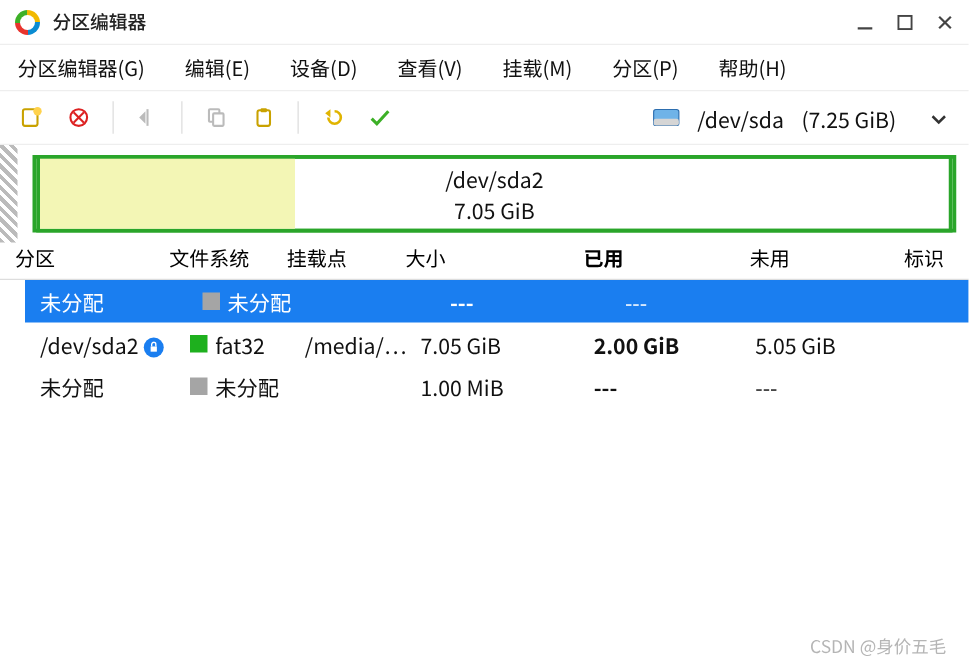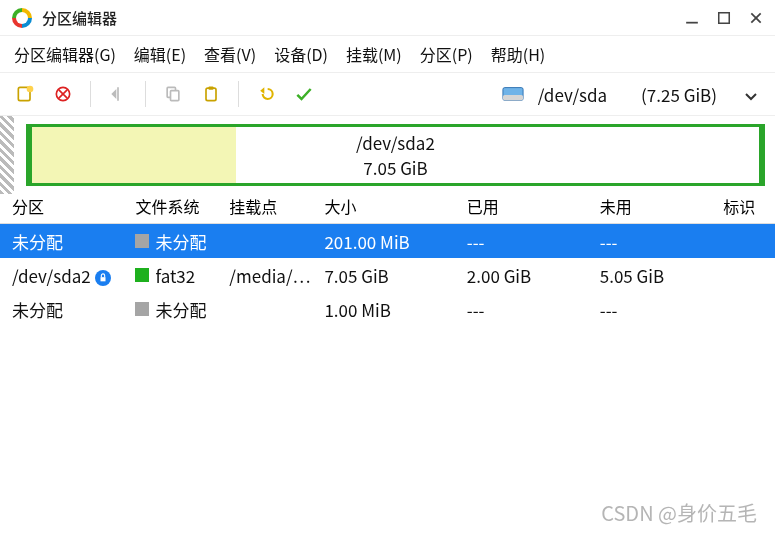--- a/index.html
+++ b/index.html
@@ -5,55 +5,55 @@
   * { box-sizing: border-box; margin: 0; padding: 0; font-family: "Noto Sans CJK SC", "Microsoft YaHei", sans-serif; }
   body { width: 775px; height: 537px; background: #fff; font-size: 15px; overflow: hidden; }
   .window { width: 100%; height: 100%; display: flex; flex-direction: column; }
   .titlebar { height: 36px; display: flex; align-items: center; padding: 17px 12px; border-bottom: 1px solid #eee; }
   .titlebar .app-icon { width: 20px; height: 20px; border-radius: 50%; position: relative; margin-right: 10px; }
   .titlebar .app-icon::before { content:""; position:absolute; inset:0; border-radius:50%; background: conic-gradient(#f2b900 0 90deg, #0a8cd2 90deg 180deg, #e8352e 180deg 270deg, #3db027 270deg 360deg); }
   .titlebar .app-icon::after { content:""; position:absolute; top:4px; left:4px; right:4px; bottom:4px; border-radius:50%; background:#fff; }
   .titlebar .title { font-size: 15px; font-weight: 500; color:#222; }
   .win-controls { margin-left:auto; display:flex; gap:18px; align-items:center; }
   .win-controls span { width:14px; height:14px; display:flex; align-items:center; justify-content:center; cursor:pointer; }
-  .menubar { height: 36px; display: flex; align-items: center; padding: 0 8px; gap: 6px; }
+  .menubar { height: 36px; display: flex; align-items: center; padding: 0 8px; gap: 20px; }
   .menubar .menu-item { padding: 4px 6px; cursor:pointer; font-size:16px; color:#111; }
   .toolbar { height: 44px; display:flex; align-items:center; padding: 0 8px; gap: 4px; border-top:1px solid #eee; border-bottom:1px solid #eee;}
   .tb-btn { width:34px; height:34px; display:flex; align-items:center; justify-content:center; cursor:pointer; border-radius:4px; }
   .tb-btn svg { width:20px; height:20px; }
   .tb-sep { width:1px; height:26px; background:#ddd; margin:0 6px; }
   .device-combo { margin-left:auto; display:flex; align-items:center; gap:14px; padding:4px 10px;}
   .dev-icon { width:22px; height:16px; display:flex; }
   .dev-label { font-size:17px; color:#111; }
-  .dev-size { font-size:17px; color:#111; margin-left:20px;}
+  .dev-size { font-size:17px; color:#111; }
   .dev-arrow { margin-left:14px; }
   .diskmap { margin: 8px 10px; height: 62px; display:flex; border:3px solid #2aa52a; }
   .hatch-left { width:14px; background: repeating-linear-gradient(45deg,#bbb 0 3px,#fff 3px 6px); margin-right:2px; }
   .diskmap .part { flex:1; border:3px solid #2aa52a; margin:-3px 0; display:flex; position:relative; }
   .diskmap .part .used-bg { width:28%; background:#f3f6b5; }
   .diskmap .part .labelbox { position:absolute; inset:0; display:flex; flex-direction:column; align-items:center; justify-content:center; font-size:17px; color:#111; }
   .table-head { display:flex; padding:0 8px; height:30px; align-items:flex-start; border-bottom:1px solid #ddd; font-size:16px;}
   .table-head > div, .row > div { overflow:hidden; white-space:nowrap; text-overflow:ellipsis; padding:0 4px;}
   .c-part { width:130px; }
   .c-fs   { width:86px; display:flex; align-items:center; gap:6px;}
   .c-mnt  { width:100px;margin-left:12px; }
   .c-size { width:150px; }
-  .c-used { width:140px; }
+  .c-used { width:140px;font-weight:bold; }
   .c-free { width:130px; }
   .c-flag { width:50px; }
-  .rows { flex:1; overflow:auto; }
+  .rows { flex:1; overflow:auto;padding-left:20px; }
   .row { display:flex; padding: 0 8px; height:34px; align-items:center; font-size:17px; color:#111; }
   .row.selected { background:#1a7ef0; color:#fff; }
   .fs-swatch { width:14px; height:14px; display:inline-block; }
   .fs-unalloc { background:#a5a5a5; }
   .fs-fat { background:#1eb01e; }
   .badge { width:16px; height:16px; border-radius:50%; background:#1a7ef0; display:inline-flex; align-items:center; justify-content:center; margin-left:4px; }
   .badge svg { width:10px; height:10px; }
   .statusbar { height:34px; display:flex; align-items:center; padding:0 10px; font-size:17px; border-top:1px solid #eee; }
-  .watermark { position:absolute; right:18px; bottom:10px; color:rgba(120,120,120,0.55); font-size:20px; pointer-events:none; }
+  .watermark { position:absolute; right:18px; bottom:10px; color:rgba(120,120,120,0.55); font-size:14px; pointer-events:none; }
 </style>
 </head>
 <body>
 
 <div class="window">
 
   <div class="titlebar">
     <span class="app-icon"></span>
     <span class="title">分区编辑器</span>
     <div class="win-controls">
@@ -72,22 +72,22 @@
             <line x1="2" y1="2" x2="10" y2="10" stroke="#444" stroke-width="1.5"></line>
             <line x1="10" y1="2" x2="2" y2="10" stroke="#444" stroke-width="1.5"></line>
           </svg>
         </span>
     </div>
   </div>
 
   <div class="menubar">
     <span class="menu-item">分区编辑器(G)</span>
     <span class="menu-item">编辑(E)</span>
+    <span class="menu-item">设备(D)</span>
     <span class="menu-item">查看(V)</span>
-    <span class="menu-item">设备(D)</span>
     <span class="menu-item">挂载(M)</span>
     <span class="menu-item">分区(P)</span>
     <span class="menu-item">帮助(H)</span>
   </div>
 
   <div class="toolbar">
     <span class="tb-btn">
         <svg viewBox="0 0 24 24">
           <rect x="4" y="4" width="14" height="16" rx="2" fill="none" stroke="#c9a200" stroke-width="2"></rect>
           <circle cx="18" cy="6" r="4" fill="#ffd24d"></circle>
@@ -171,21 +171,20 @@
   </div>
 
   <div class="rows" id="rows">
       <div class="row selected">
         <div class="c-part">未分配</div>
         <div class="c-fs">
           <span class="fs-swatch fs-unalloc"></span>
           <span>未分配</span>
         </div>
         <div class="c-mnt"></div>
-        <div class="c-size">201.00 MiB</div>
         <div class="c-used">---</div>
         <div class="c-free">---</div>
         <div class="c-flag"></div>
       </div>
       <div class="row">
         <div class="c-part">/dev/sda2<span class="badge">
             <svg viewBox="0 0 12 12">
               <rect x="3" y="5" width="6" height="5" fill="#fff"></rect>
               <path d="M4 5 V3 a2 2 0 0 1 4 0 V5" fill="none" stroke="#fff" stroke-width="1.3"></path>
             </svg>

